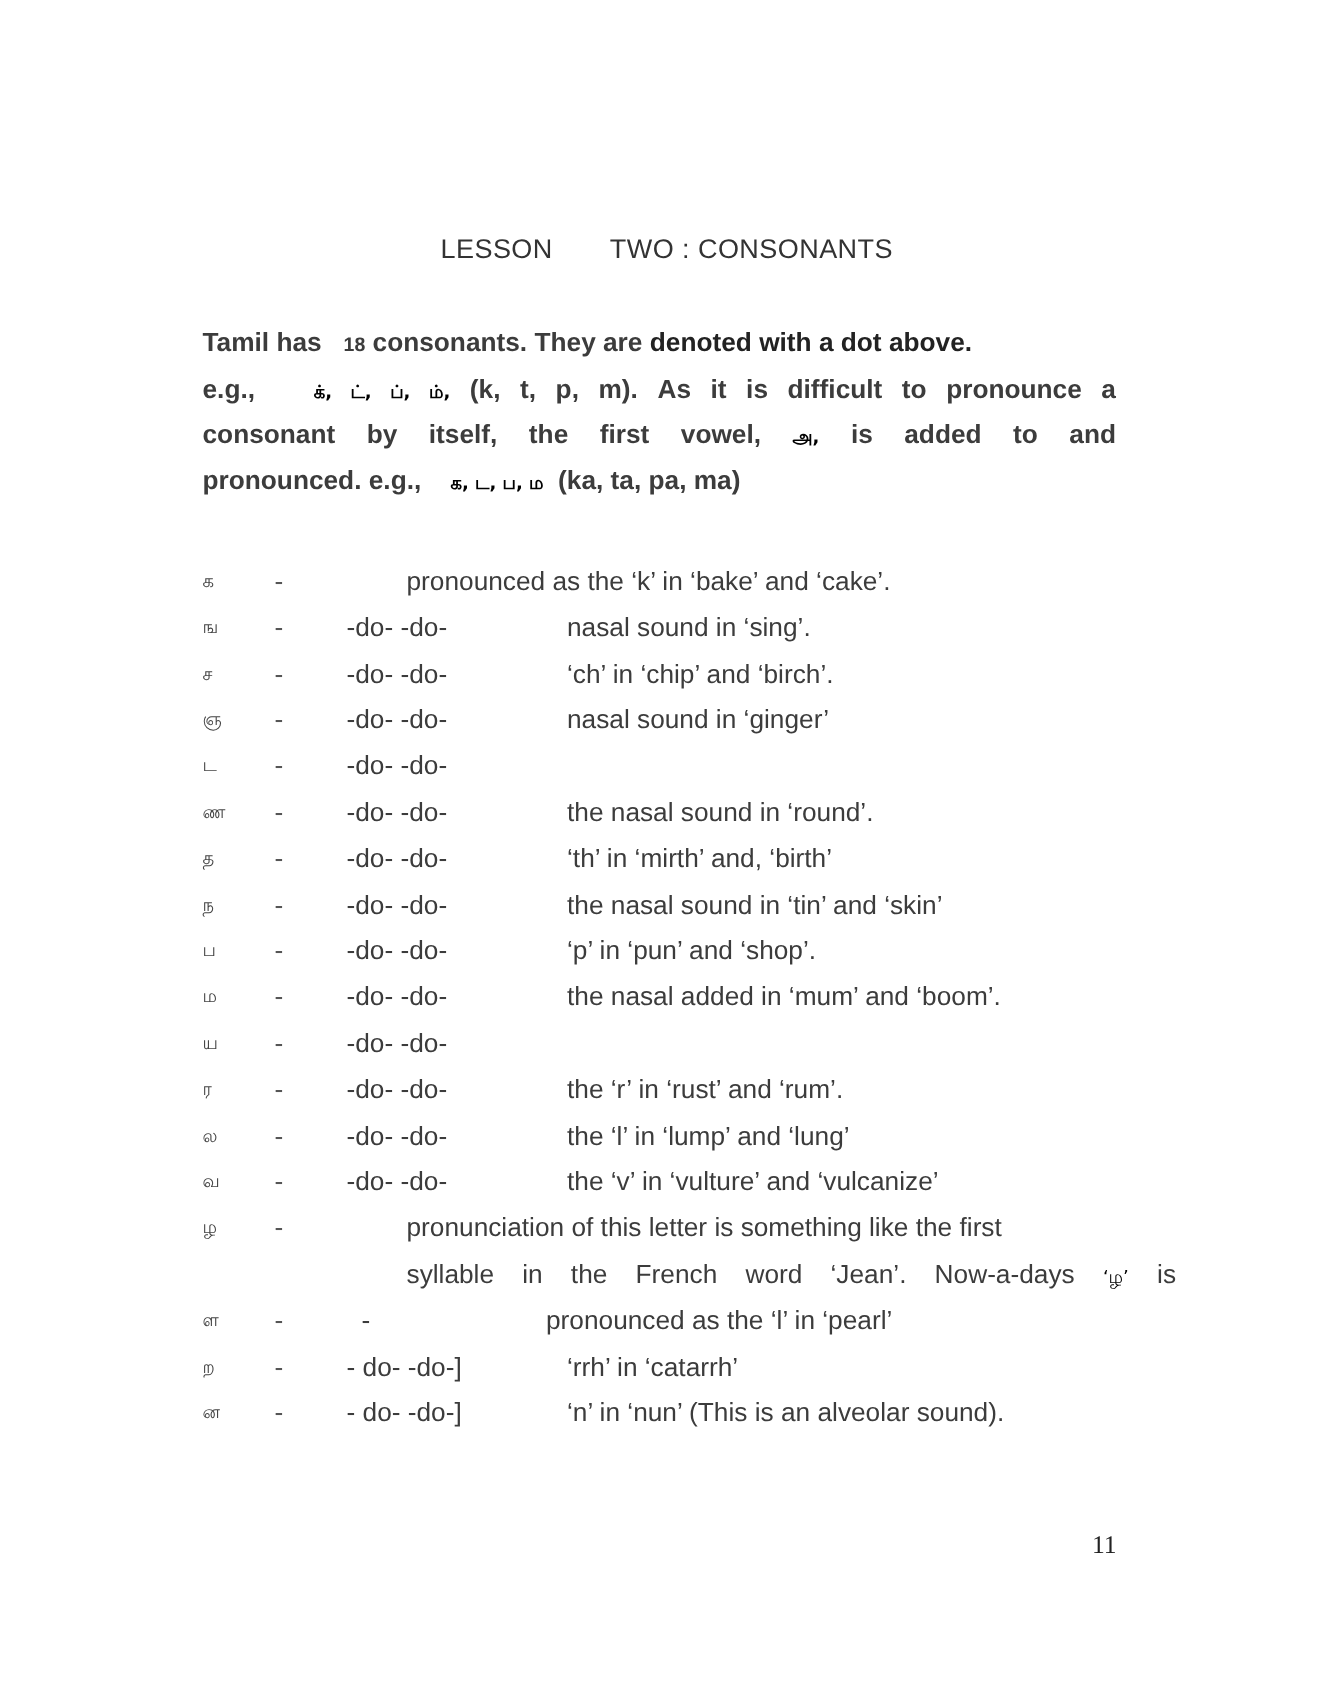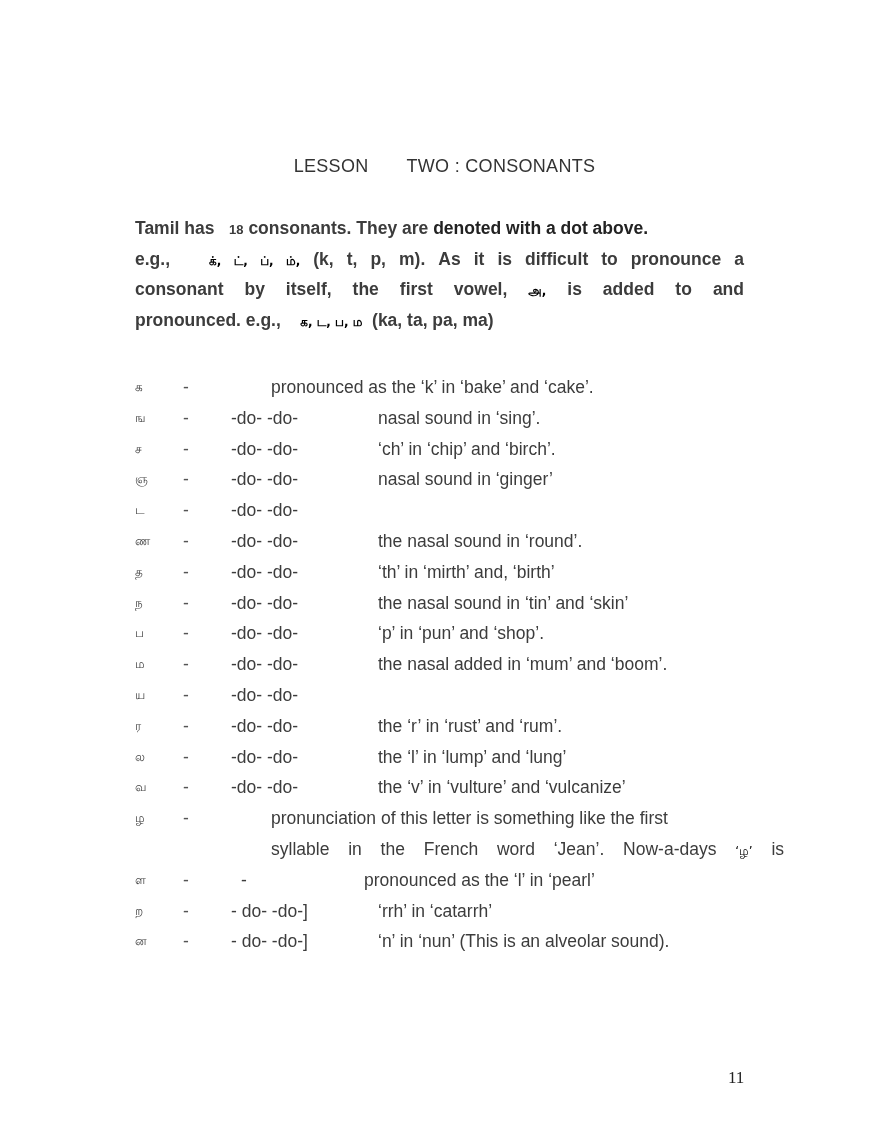--- a/index.html
+++ b/index.html
@@ -110,21 +110,21 @@
       text-align: justify;
       text-align-last: justify;
       white-space: normal;
     }
     .underline-l {
       text-decoration: underline;
     }
     .page-number {
       position: absolute;
       left: 728px;
-      top: 1068px;
+      top: 1020px;
       font-family: "Liberation Serif", "DejaVu Serif", serif;
       font-size: 17px;
       color: #222;
     }
   </style>
 </head>
 <body>
 
 <div class="page">
 

